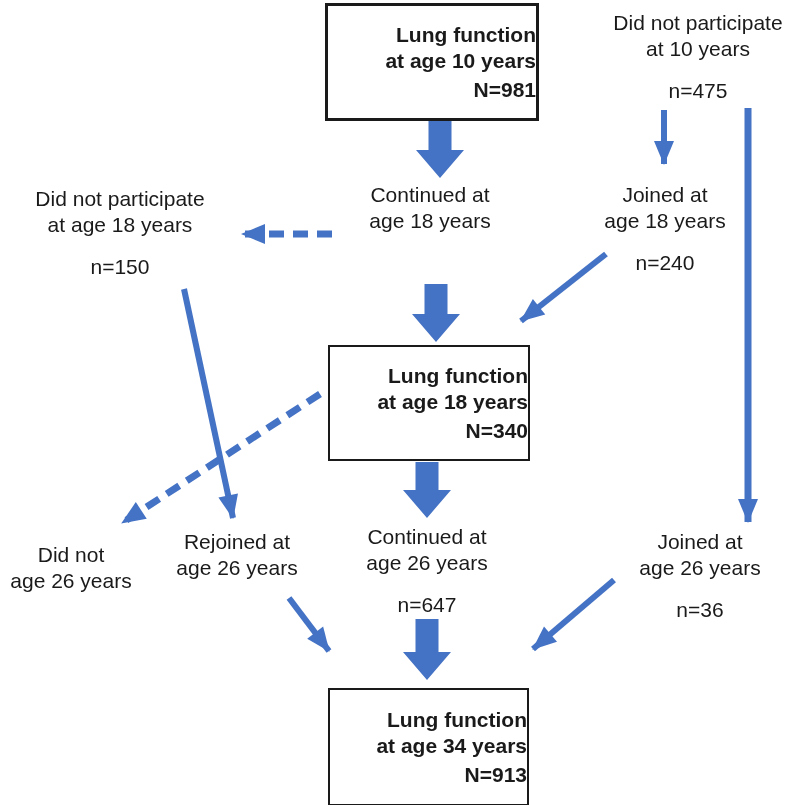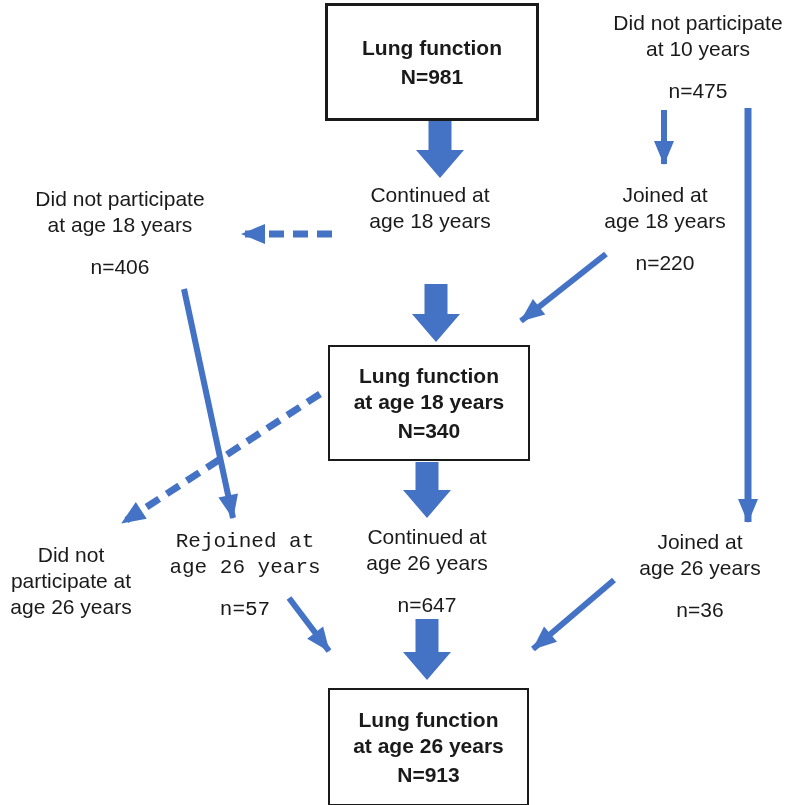--- a/index.html
+++ b/index.html
@@ -20,21 +20,21 @@
   svg.arrows polygon{fill:var(--accent);stroke:none;}
   .solid6{stroke-width:6;}
   .solid7{stroke-width:7;}
   .dash{stroke-width:7;stroke-dasharray:15 9;}
 
   .box{
     position:absolute;
     background:#ffffff;
     border:2px solid var(--ink);
     display:flex;flex-direction:column;
-    align-items:center;justify-content:center;
+    align-items:flex-end;justify-content:center;
     text-align:center;
     font-weight:bold;font-size:21px;line-height:26px;
   }
   .box--thick{border-width:3px;}
   .box .bn{margin-top:3px;}
 
   .label{
     position:absolute;
     text-align:center;
     font-size:21px;line-height:26px;
@@ -46,21 +46,21 @@
   .box-age10{left:325px;top:3px;width:208px;height:112px;}
   .box-age18{left:328px;top:345px;width:198px;height:112px;}
   .box-age26{left:328px;top:688px;width:197px;height:114px;}
 
   
   .lab-not10      {left:600px;top:10px; width:196px;}
   .lab-cont18     {left:345px;top:182px;width:170px;}
   .lab-join18     {left:580px;top:182px;width:170px;}
   .lab-not18      {left:20px; top:186px;width:200px;}
   .lab-not26      {left:0px;  top:542px;width:142px;}
-  .lab-rejoin26   {left:160px;top:529px;width:170px;font-family:Liberation Mono, monospace;}
+  .lab-rejoin26   {left:152px;top:529px;width:170px;}
   .lab-cont26     {left:342px;top:524px;width:170px;}
   .lab-join26     {left:602px;top:529px;width:196px;}
 </style>
 </head>
 <body>
 
 <div class="canvas">
 
   <svg class="arrows" viewBox="0 0 787 805" xmlns="http://www.w3.org/2000/svg" aria-hidden="true">
     <defs>
@@ -80,68 +80,67 @@
     <line class="solid6" x1="184" y1="289" x2="233" y2="518" marker-end="url(#ah)"></line>
     <line class="solid6" x1="289" y1="598" x2="329" y2="651" marker-end="url(#ah)"></line>
     <line class="solid6" x1="614" y1="580" x2="533" y2="649" marker-end="url(#ah)"></line>
 
     <line class="dash" x1="332" y1="234" x2="242" y2="234" marker-end="url(#ah)"></line>
     <line class="dash" x1="320" y1="394" x2="122" y2="523" marker-end="url(#ah)"></line>
   </svg>
 
   <div class="box box--thick box-age10">
     <span class="bl">Lung function</span>
+    <span class="bl">at age 10 years</span>
     <span class="bn">N=981</span>
   </div>
 
   <div class="box box-age18">
     <span class="bl">Lung function</span>
     <span class="bl">at age 18 years</span>
     <span class="bn">N=340</span>
   </div>
 
   <div class="box box-age26">
     <span class="bl">Lung function</span>
-    <span class="bl">at age 26 years</span>
+    <span class="bl">at age 34 years</span>
     <span class="bn">N=913</span>
   </div>
 
   <div class="label lab-not10">
     <span class="ln">Did not participate</span>
     <span class="ln">at 10 years</span>
     <span class="nv">n=475</span>
   </div>
 
   <div class="label lab-cont18">
     <span class="ln">Continued at</span>
     <span class="ln">age 18 years</span>
   </div>
 
   <div class="label lab-join18">
     <span class="ln">Joined at</span>
     <span class="ln">age 18 years</span>
-    <span class="nv">n=220</span>
+    <span class="nv">n=240</span>
   </div>
 
   <div class="label lab-not18">
     <span class="ln">Did not participate</span>
     <span class="ln">at age 18 years</span>
-    <span class="nv">n=406</span>
+    <span class="nv">n=150</span>
   </div>
 
   <div class="label lab-not26">
     <span class="ln">Did not</span>
-    <span class="ln">participate at</span>
     <span class="ln">age 26 years</span>
   </div>
 
   <div class="label lab-rejoin26">
     <span class="ln">Rejoined at</span>
     <span class="ln">age 26 years</span>
-    <span class="nv">n=57</span>
   </div>
 
   <div class="label lab-cont26">
     <span class="ln">Continued at</span>
     <span class="ln">age 26 years</span>
     <span class="nv">n=647</span>
   </div>
 
   <div class="label lab-join26">
     <span class="ln">Joined at</span>

